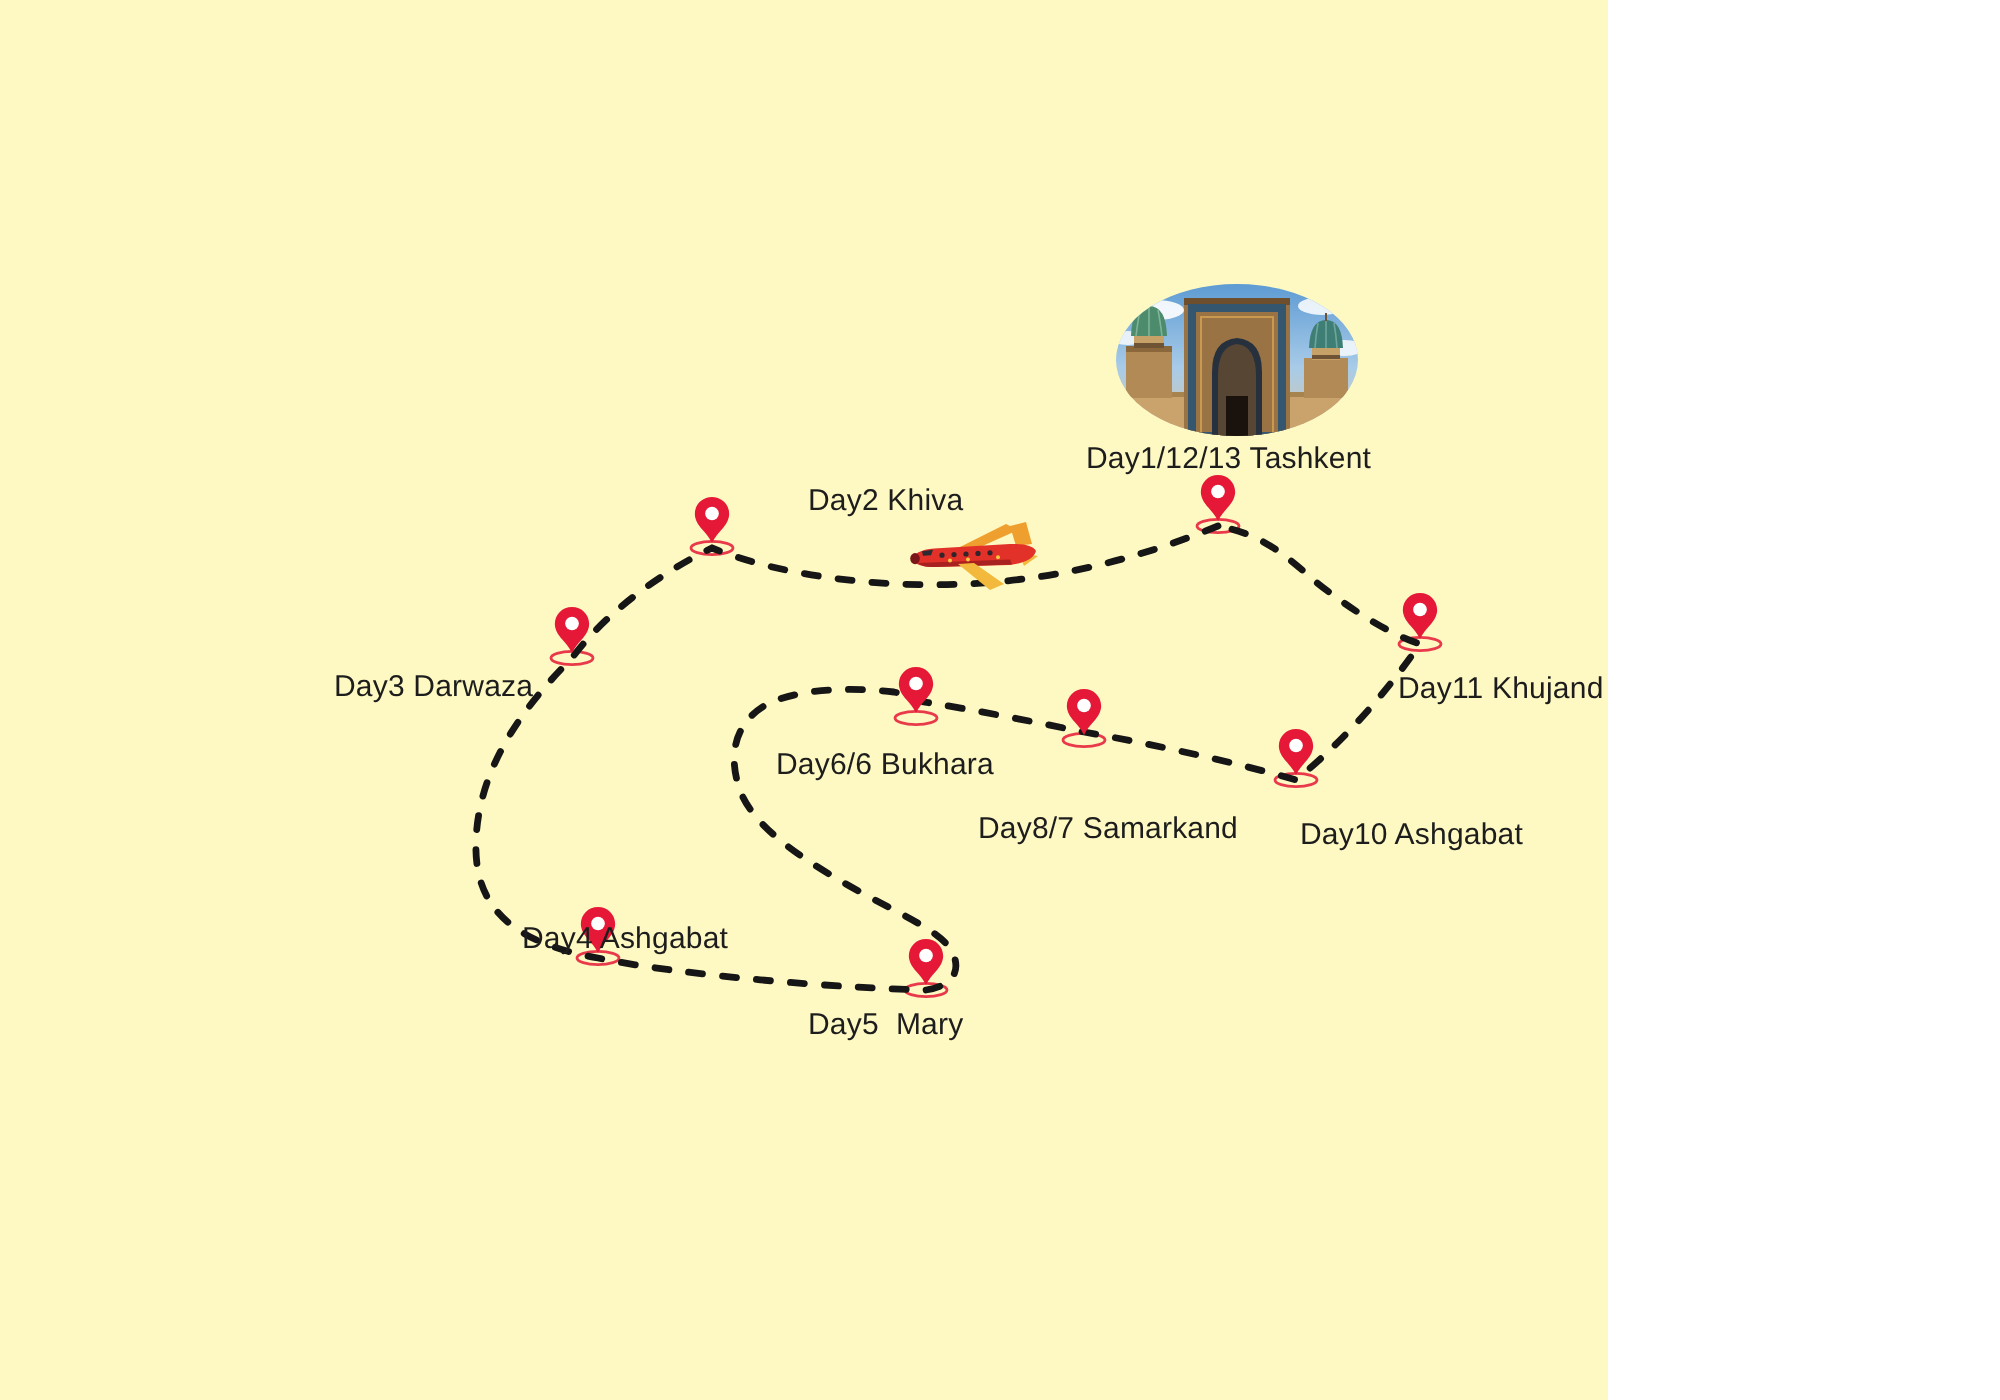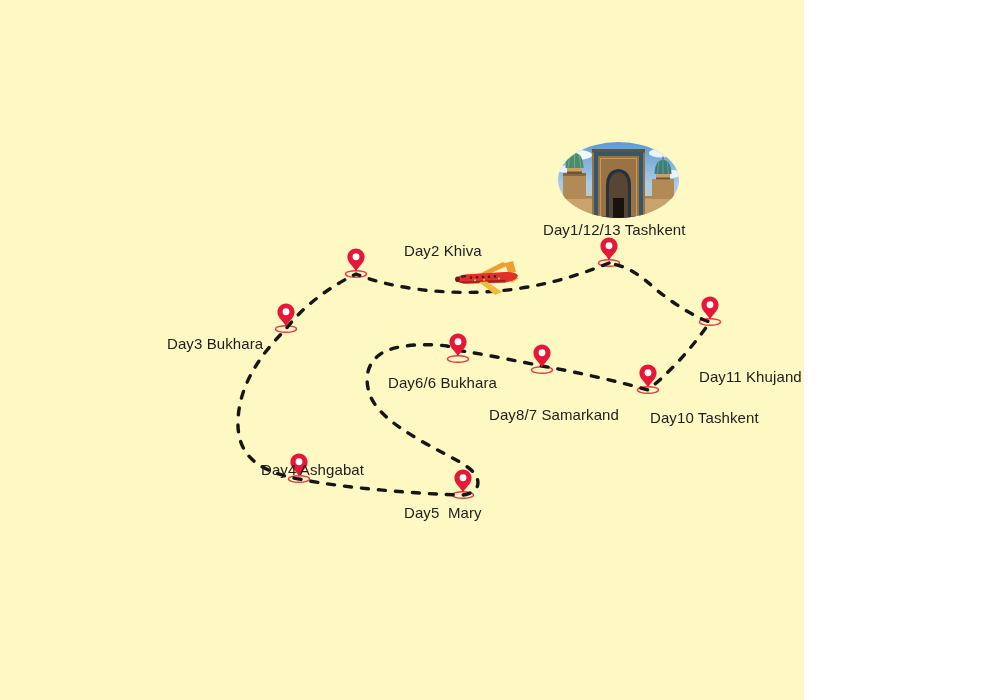--- a/index.html
+++ b/index.html
@@ -135,21 +135,21 @@
       <use href="#pin" x="453" y="468.5" width="20" height="27"></use>
       <use href="#pin" x="448" y="332.5" width="20" height="27"></use>
       <use href="#pin" x="532" y="343.5" width="20" height="27"></use>
       <use href="#pin" x="638" y="363.5" width="20" height="27"></use>
       <use href="#pin" x="700" y="295.5" width="20" height="27"></use>
     </g>
   </svg>
 
   <div class="stop-label" style="left:543px; top:222px;">Day1/12/13 Tashkent</div>
   <div class="stop-label" style="left:388px; top:243px;margin-left:16px;">Day2 Khiva</div>
-  <div class="stop-label" style="left:167px; top:336px;">Day3 Bukhara</div>
+  <div class="stop-label" style="left:167px; top:336px;">Day3 Darwaza</div>
   <div class="stop-label" style="left:261px; top:462px;">Day4 Ashgabat</div>
   <div class="stop-label" style="left:404px; top:505px;">Day5  Mary</div>
   <div class="stop-label" style="left:388px; top:375px;">Day6/6 Bukhara</div>
   <div class="stop-label" style="left:489px; top:407px;">Day8/7 Samarkand</div>
-  <div class="stop-label" style="left:650px; top:410px;">Day10 Tashkent</div>
-  <div class="stop-label" style="left:699px; top:337px;margin-top:32px;">Day11 Khujand</div>
+  <div class="stop-label" style="left:650px; top:410px;">Day10 Ashgabat</div>
+  <div class="stop-label" style="left:699px; top:337px;">Day11 Khujand</div>
 
 </div>
 
 </body></html>

